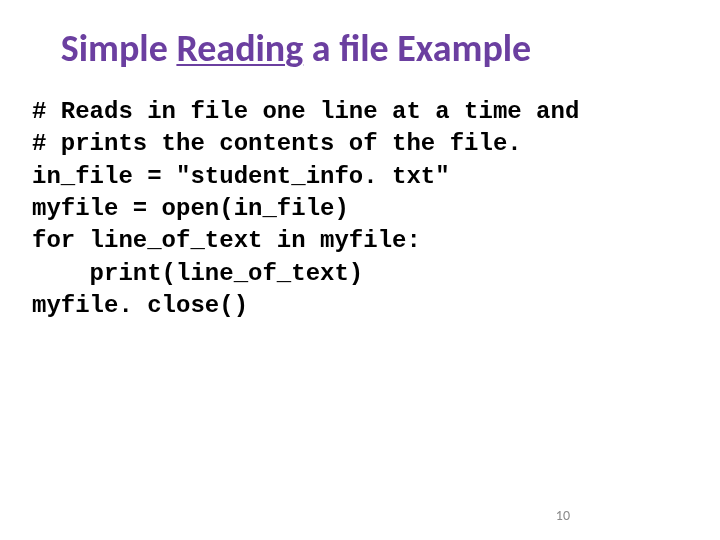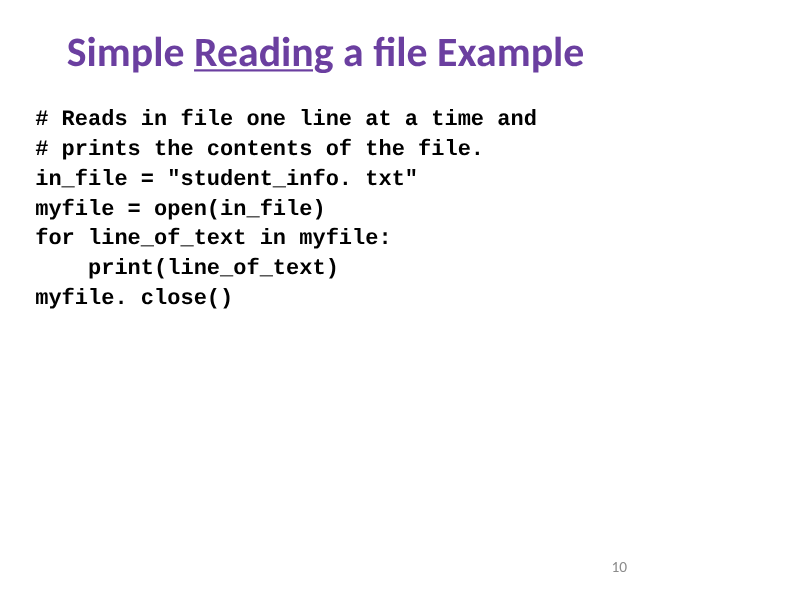--- a/index.html
+++ b/index.html
@@ -19,21 +19,21 @@
     padding-bottom: 14px;
     line-height: 1.1;
   }
   .title .u {
     text-decoration: underline;
     text-decoration-thickness: 2px;
     text-underline-offset: 3px;
   }
   .code {
     font-family: "Courier New", Courier, monospace;
-    font-size: 20px;
+    font-size: 24px;
     font-weight: bold;
     color: #000;
     white-space: pre;
     padding-left: 32px;
     padding-top: 12px;
     line-height: 1.35;
   }
   .pagenum {
     position: absolute;
     bottom: 16px;

